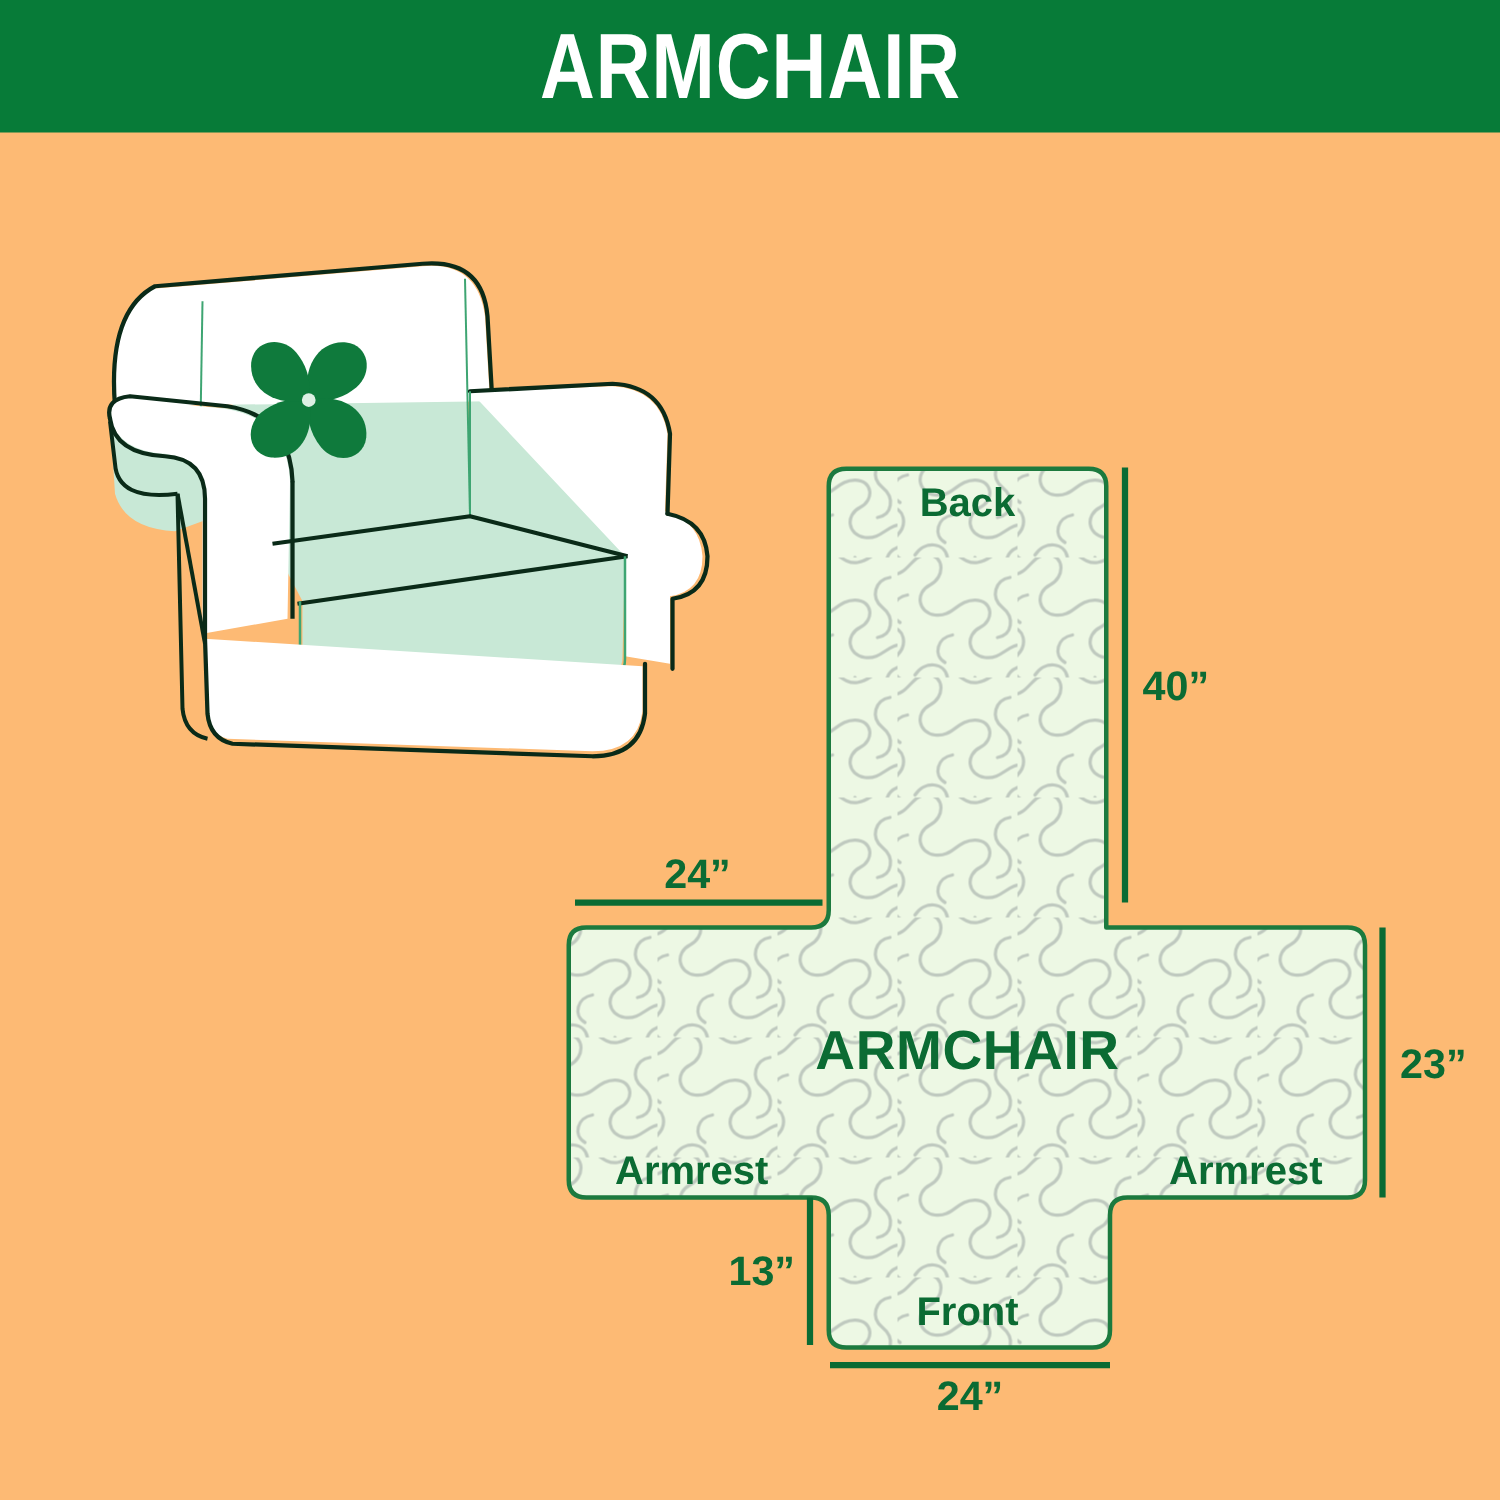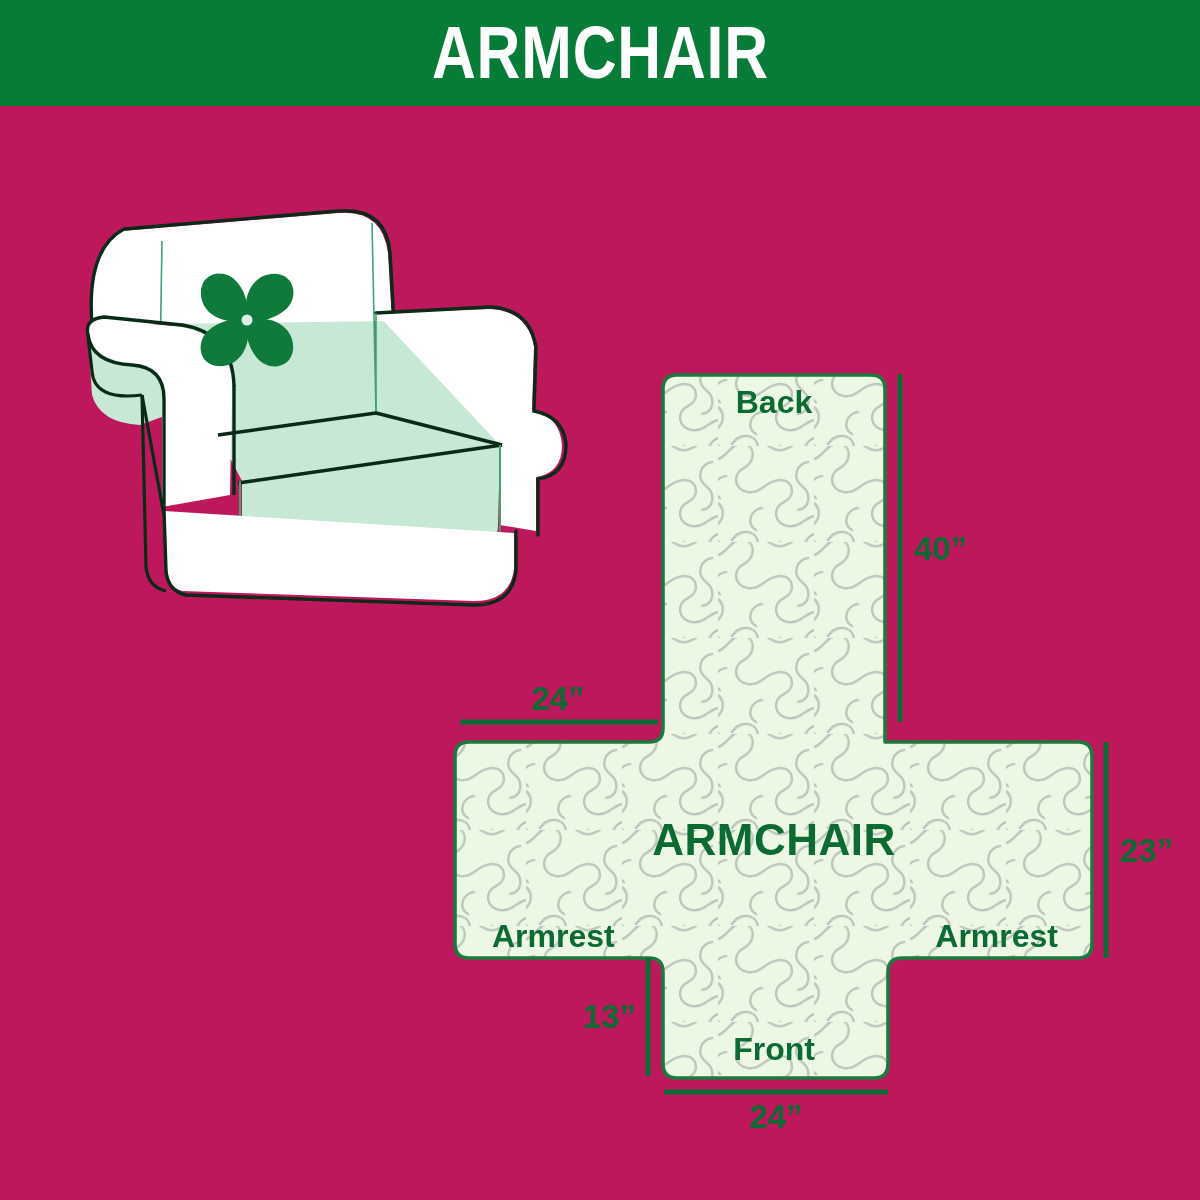--- a/index.html
+++ b/index.html
@@ -7,21 +7,21 @@
     padding: 0;
     background: #ffffff;
   }
   body {
     font-family: "Liberation Sans", sans-serif;
   }
   #page {
     position: relative;
     width: 1200px;
     height: 1200px;
-    background: #be185d;
+    background: #fdba74;
     overflow: hidden;
   }
 
   
   #header-banner {
     position: absolute;
     left: 0;
     top: 0;
     width: 1200px;
     height: 106px;

